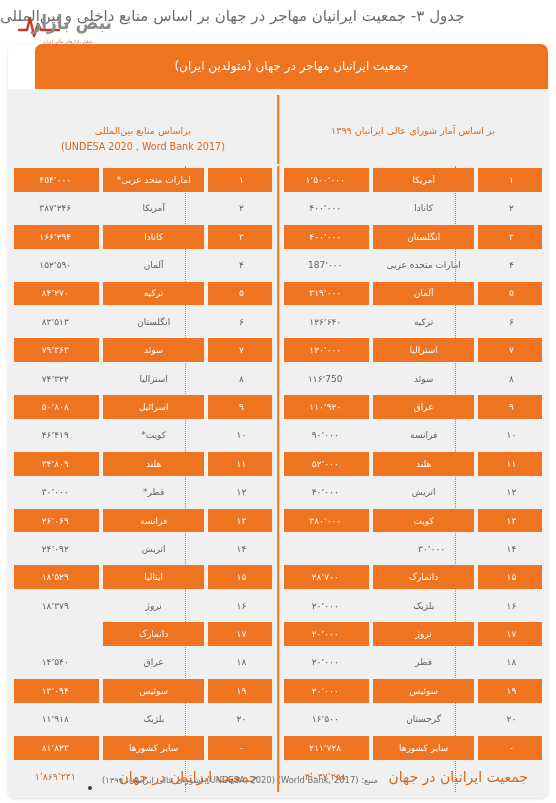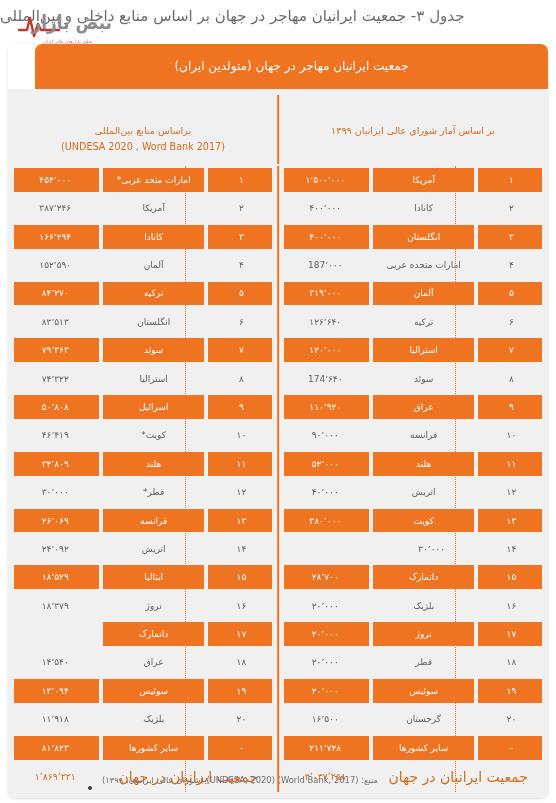--- a/index.html
+++ b/index.html
@@ -277,21 +277,21 @@
           <div class="cell c-pop">۱۲۶٬۶۴۰</div>
         </div>
         <div class="row hl">
           <div class="cell c-rank">۷</div>
           <div class="cell c-name">استرالیا</div>
           <div class="cell c-pop">۱۲۰٬۰۰۰</div>
         </div>
         <div class="row">
           <div class="cell c-rank">۸</div>
           <div class="cell c-name">سوئد</div>
-          <div class="cell c-pop">174٬۶۴۰</div>
+          <div class="cell c-pop">۱۱۶٬750</div>
         </div>
         <div class="row hl">
           <div class="cell c-rank">۹</div>
           <div class="cell c-name">عراق</div>
           <div class="cell c-pop">۱۱۰٬۹۲۰</div>
         </div>
         <div class="row">
           <div class="cell c-rank">۱۰</div>
           <div class="cell c-name">فرانسه</div>
           <div class="cell c-pop">۹۰٬۰۰۰</div>

